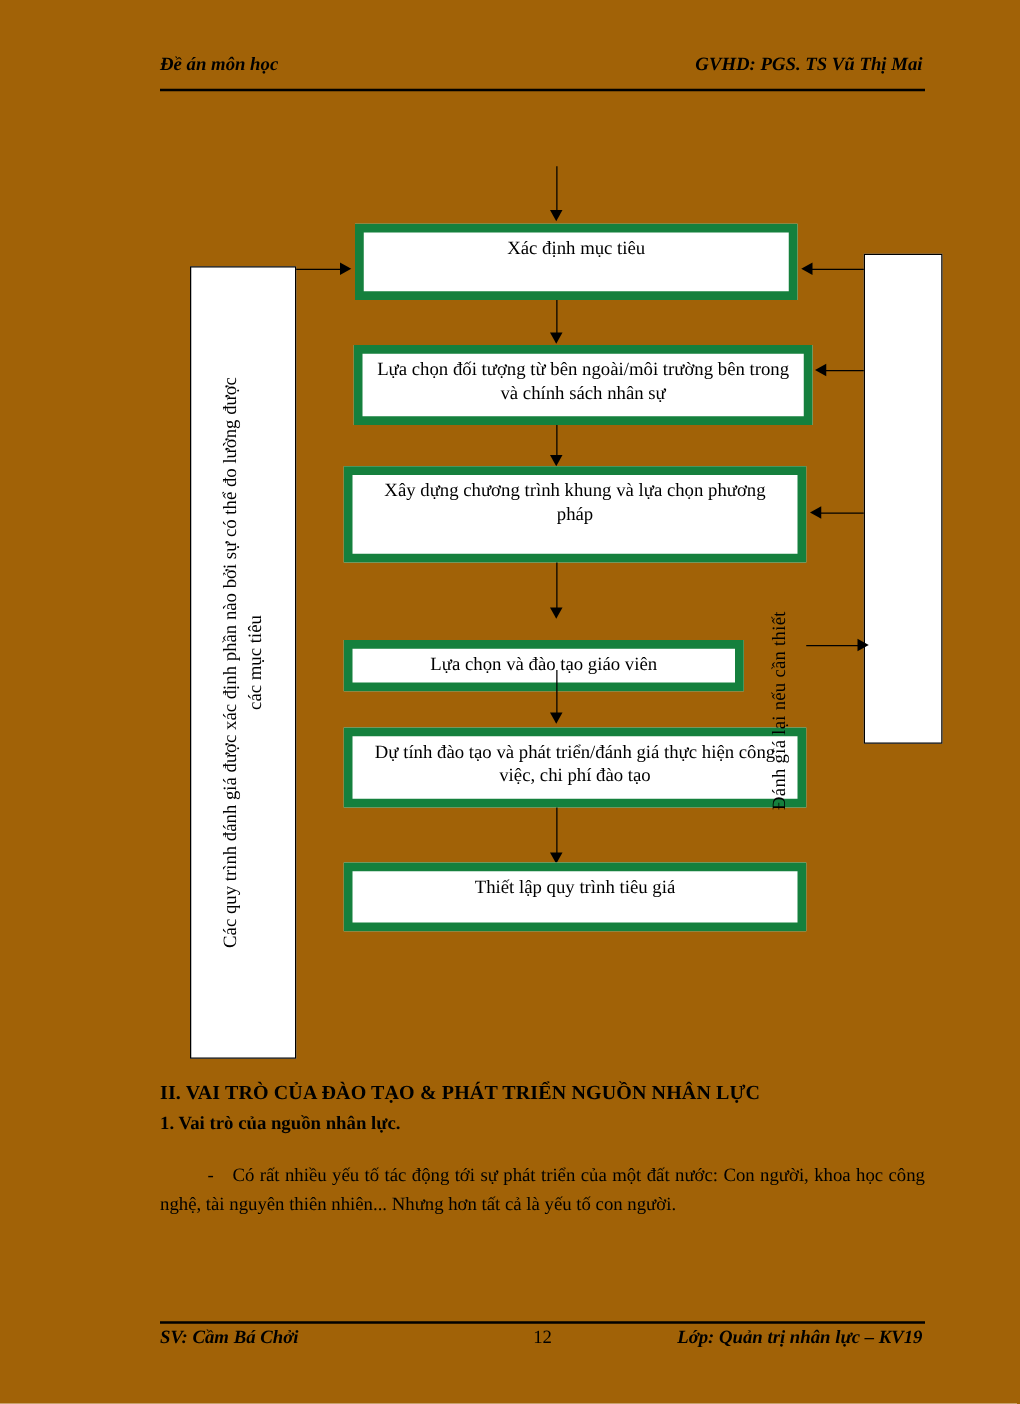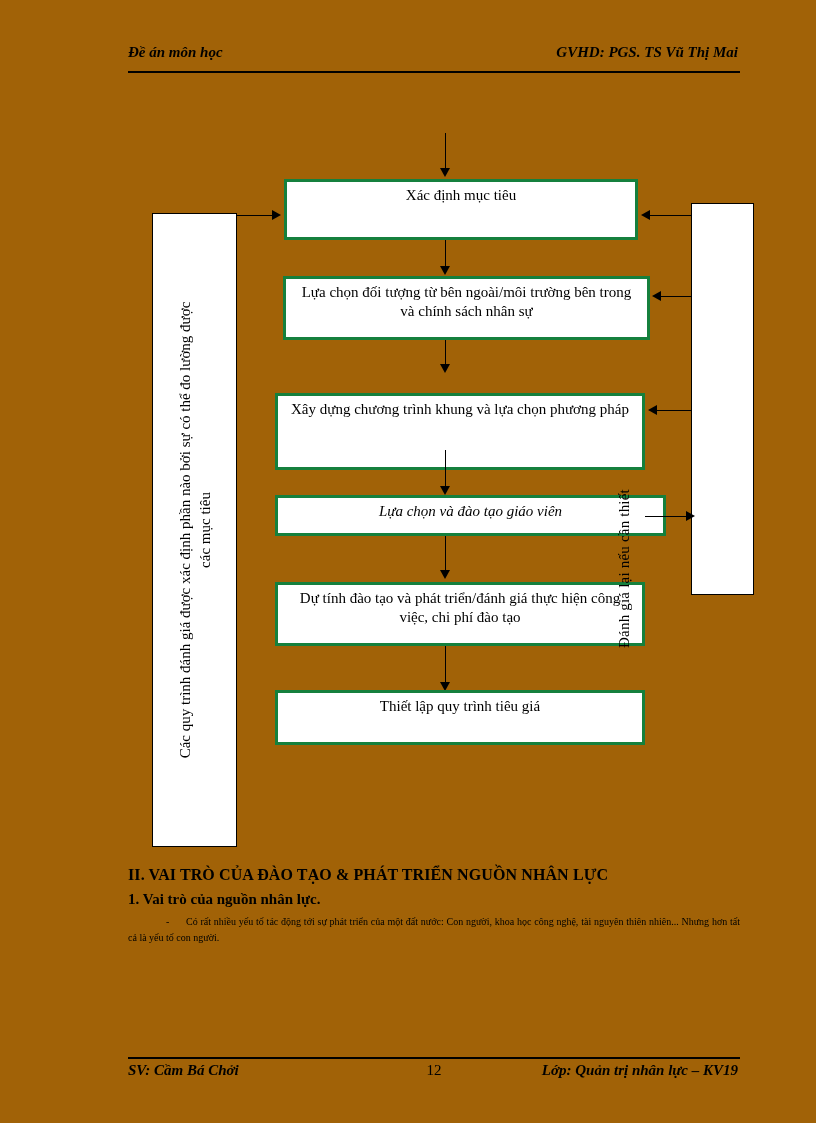--- a/index.html
+++ b/index.html
@@ -51,21 +51,21 @@
   #flow {
     position: absolute;
     left: 0;
     top: 0;
     width: 816px;
     height: 860px;
   }
   .box {
     position: absolute;
     box-sizing: border-box;
-    border: 3px solid #15803d;
+    border: 7px solid #15803d;
     background: #ffffff;
     font-size: 15px;
     line-height: 1.25;
     text-align: center;
   }
   .box .txt {
     display: block;
     padding: 4px 10px 0 10px;
   }
 
@@ -145,22 +145,22 @@
     font-weight: bold;
     letter-spacing: 0.1px;
     white-space: nowrap;
   }
   #body-text h3 {
     margin: 7px 0 0 0;
     font-size: 15px;
     font-weight: bold;
   }
   #body-text p {
-    margin: 6px 0 0 0;
-    font-size: 10px;
+    margin: 22px 0 0 0;
+    font-size: 15px;
     line-height: 1.55;
     text-align: justify;
   }
   #body-text p .indent {
     display: inline-block;
     width: 38px;
   }
   #body-text p .dash {
     display: inline-block;
     width: 20px;
@@ -226,28 +226,28 @@
     <div class="vline" style="left:445px; top:240px; height:28px;"></div>
     <div class="arrow-down" style="left:440px; top:266px;"></div>
 
     <div class="box" style="left:283px; top:276px; width:367px; height:64px;">
       <span class="txt">Lựa chọn đối tượng từ bên ngoài/môi  trường bên trong và chính sách nhân sự</span>
     </div>
 
     <div class="vline" style="left:445px; top:340px; height:26px;"></div>
     <div class="arrow-down" style="left:440px; top:364px;"></div>
 
-    <div class="box" style="left:275px; top:373px; width:370px; height:77px;margin-top:20px;">
+    <div class="box" style="left:275px; top:373px; width:370px; height:77px;">
       <span class="txt">Xây dựng chương trình khung và lựa  chọn phương pháp</span>
     </div>
 
     <div class="vline" style="left:445px; top:450px; height:38px;"></div>
     <div class="arrow-down" style="left:440px; top:486px;"></div>
 
-    <div class="box" style="left:275px; top:495px; width:391px; height:41px;font-style:italic;">
+    <div class="box" style="left:275px; top:512px; width:320px; height:41px;">
       <span class="txt">Lựa chọn và đào tạo giáo viên</span>
     </div>
 
     <div class="vline" style="left:445px; top:536px; height:36px;"></div>
     <div class="arrow-down" style="left:440px; top:570px;"></div>
 
     <div class="box" style="left:275px; top:582px; width:370px; height:64px;">
       <span class="txt">Dự tính đào tạo và phát triển/đánh giá  thực hiện  công việc, chi phí đào tạo</span>
     </div>
 

